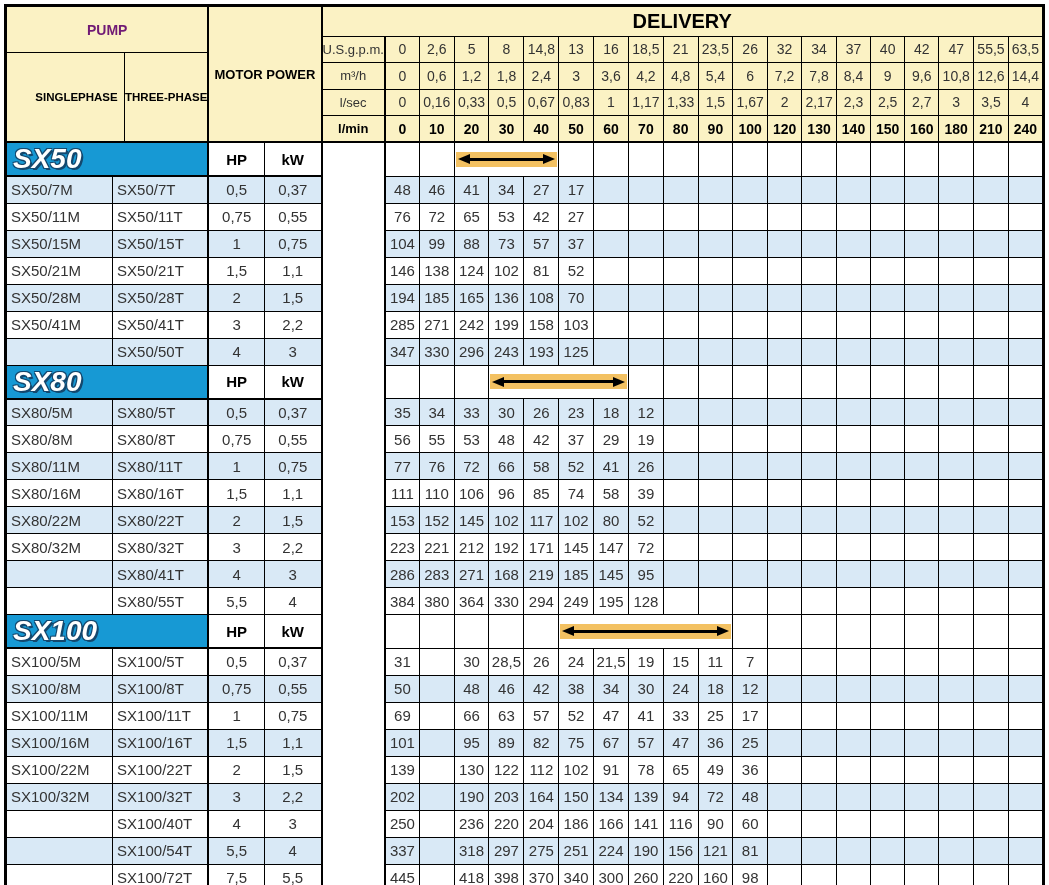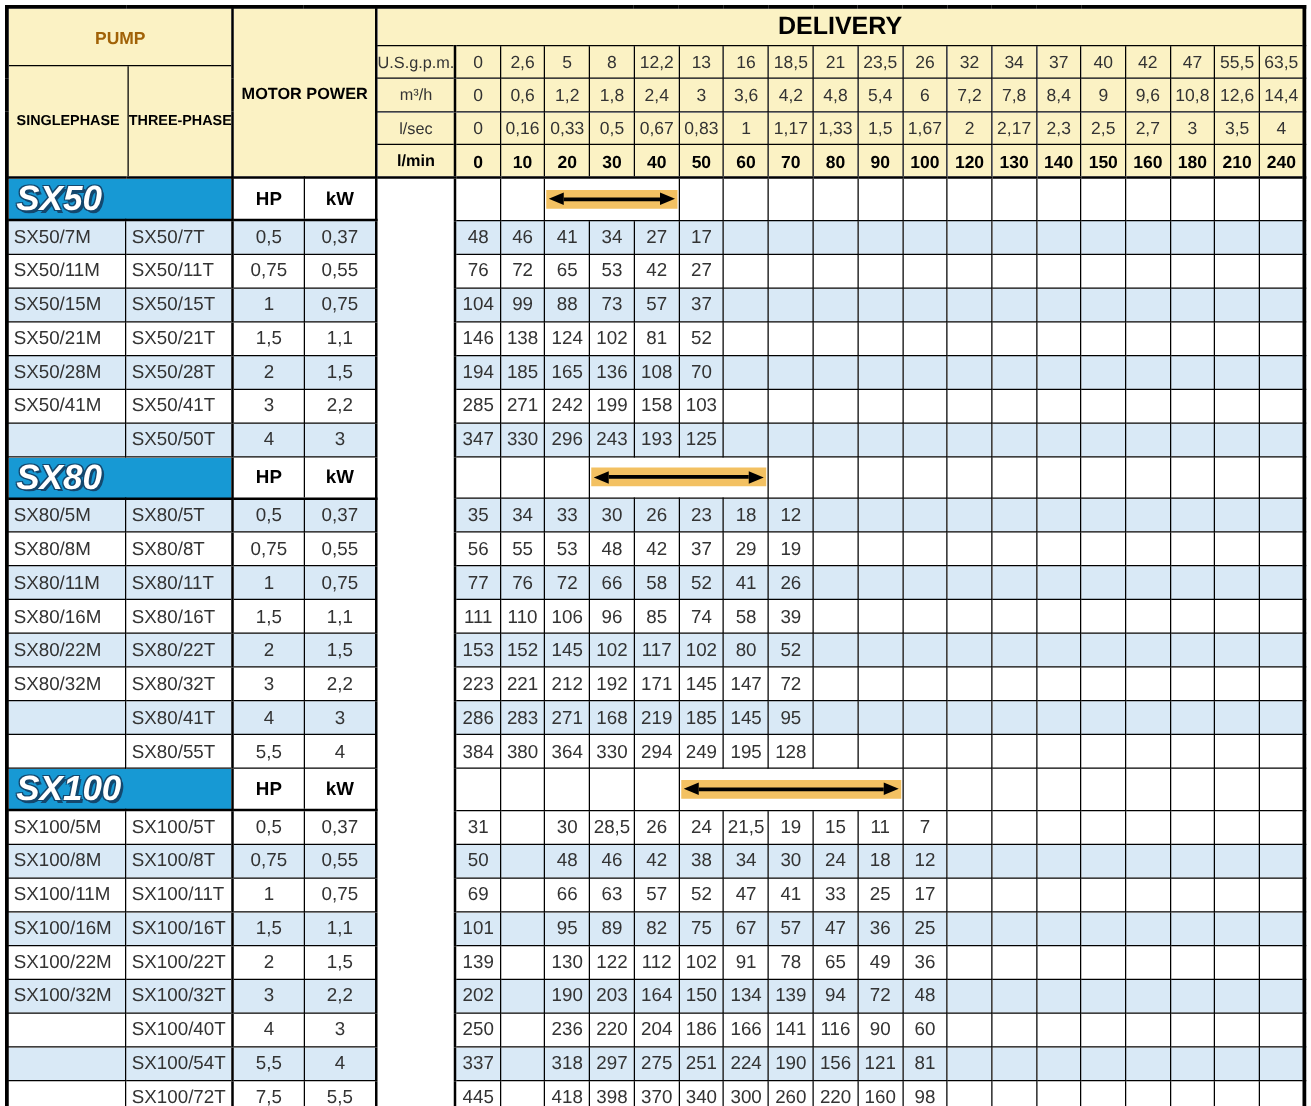--- a/index.html
+++ b/index.html
@@ -23,25 +23,25 @@
   .bold{font-weight:bold;color:#000;}
   .delivery{font-size:20px;}
   .motor{font-size:13px;}
   .unit{font-size:13px;}
   .val{font-size:14px;}
   .tr2{border-right-width:2px;} .tl2{border-left-width:2px;} .tb2{border-bottom-width:2px;}
   .namecell{text-align:left;padding-left:4px;margin-left:36px;}
   .pumpblock{padding:0;}
   .pumpwrap{display:flex;flex-direction:column;height:134px;}
   .pump-title{height:45px;flex:0 0 45px;border-bottom:1px solid var(--bordc);
-      display:flex;align-items:center;justify-content:center;font-weight:bold;font-size:14px;color:#a16207;}
+      display:flex;align-items:center;justify-content:center;font-weight:bold;font-size:14px;color:#701a75;}
   .phase-row{flex:1;display:flex;}
   .phase{display:flex;align-items:center;justify-content:center;
       font-weight:bold;font-size:11.5px;color:#000;}
-  .phase.single{flex:0 0 95px;border-right:1px solid var(--bordc);}
+  .phase.single{flex:0 0 95px;border-right:1px solid var(--bordc);padding-left:22px;}
   .phase.three{flex:1;}
   td.band{background:var(--blue);color:#fff;font-weight:bold;font-style:italic;
       font-size:28px;text-align:left;padding-left:6px;letter-spacing:0px;
       text-shadow:-1px -1px 0 #14486e,1px -1px 0 #14486e,-1px 1px 0 #14486e,
                   1px 1px 0 #14486e,2px 2px 0 #14486e;}
   td.gap{border:none;background:#fff;}
   td.arrowcell{padding:0;}
   .arrow{display:flex;align-items:center;height:15px;background:var(--orange);
       padding:0 2px;margin:0 1px;box-sizing:border-box;}
   .ah{width:0;height:0;border-top:5px solid transparent;border-bottom:5px solid transparent;}
@@ -93,21 +93,21 @@
           </td>
           <td class="cream bold motor tr2 tb2" colspan="2" rowspan="5">MOTOR POWER</td>
           <td class="cream bold delivery" colspan="20">DELIVERY</td>
         </tr>
         <tr class="rU">
           <td class="cream unit">U.S.g.p.m.</td>
           <td class="cream val tl2">0</td>
           <td class="cream val">2,6</td>
           <td class="cream val">5</td>
           <td class="cream val">8</td>
-          <td class="cream val">12,2</td>
+          <td class="cream val">14,8</td>
           <td class="cream val">13</td>
           <td class="cream val">16</td>
           <td class="cream val">18,5</td>
           <td class="cream val">21</td>
           <td class="cream val">23,5</td>
           <td class="cream val">26</td>
           <td class="cream val">32</td>
           <td class="cream val">34</td>
           <td class="cream val">37</td>
           <td class="cream val">40</td>

